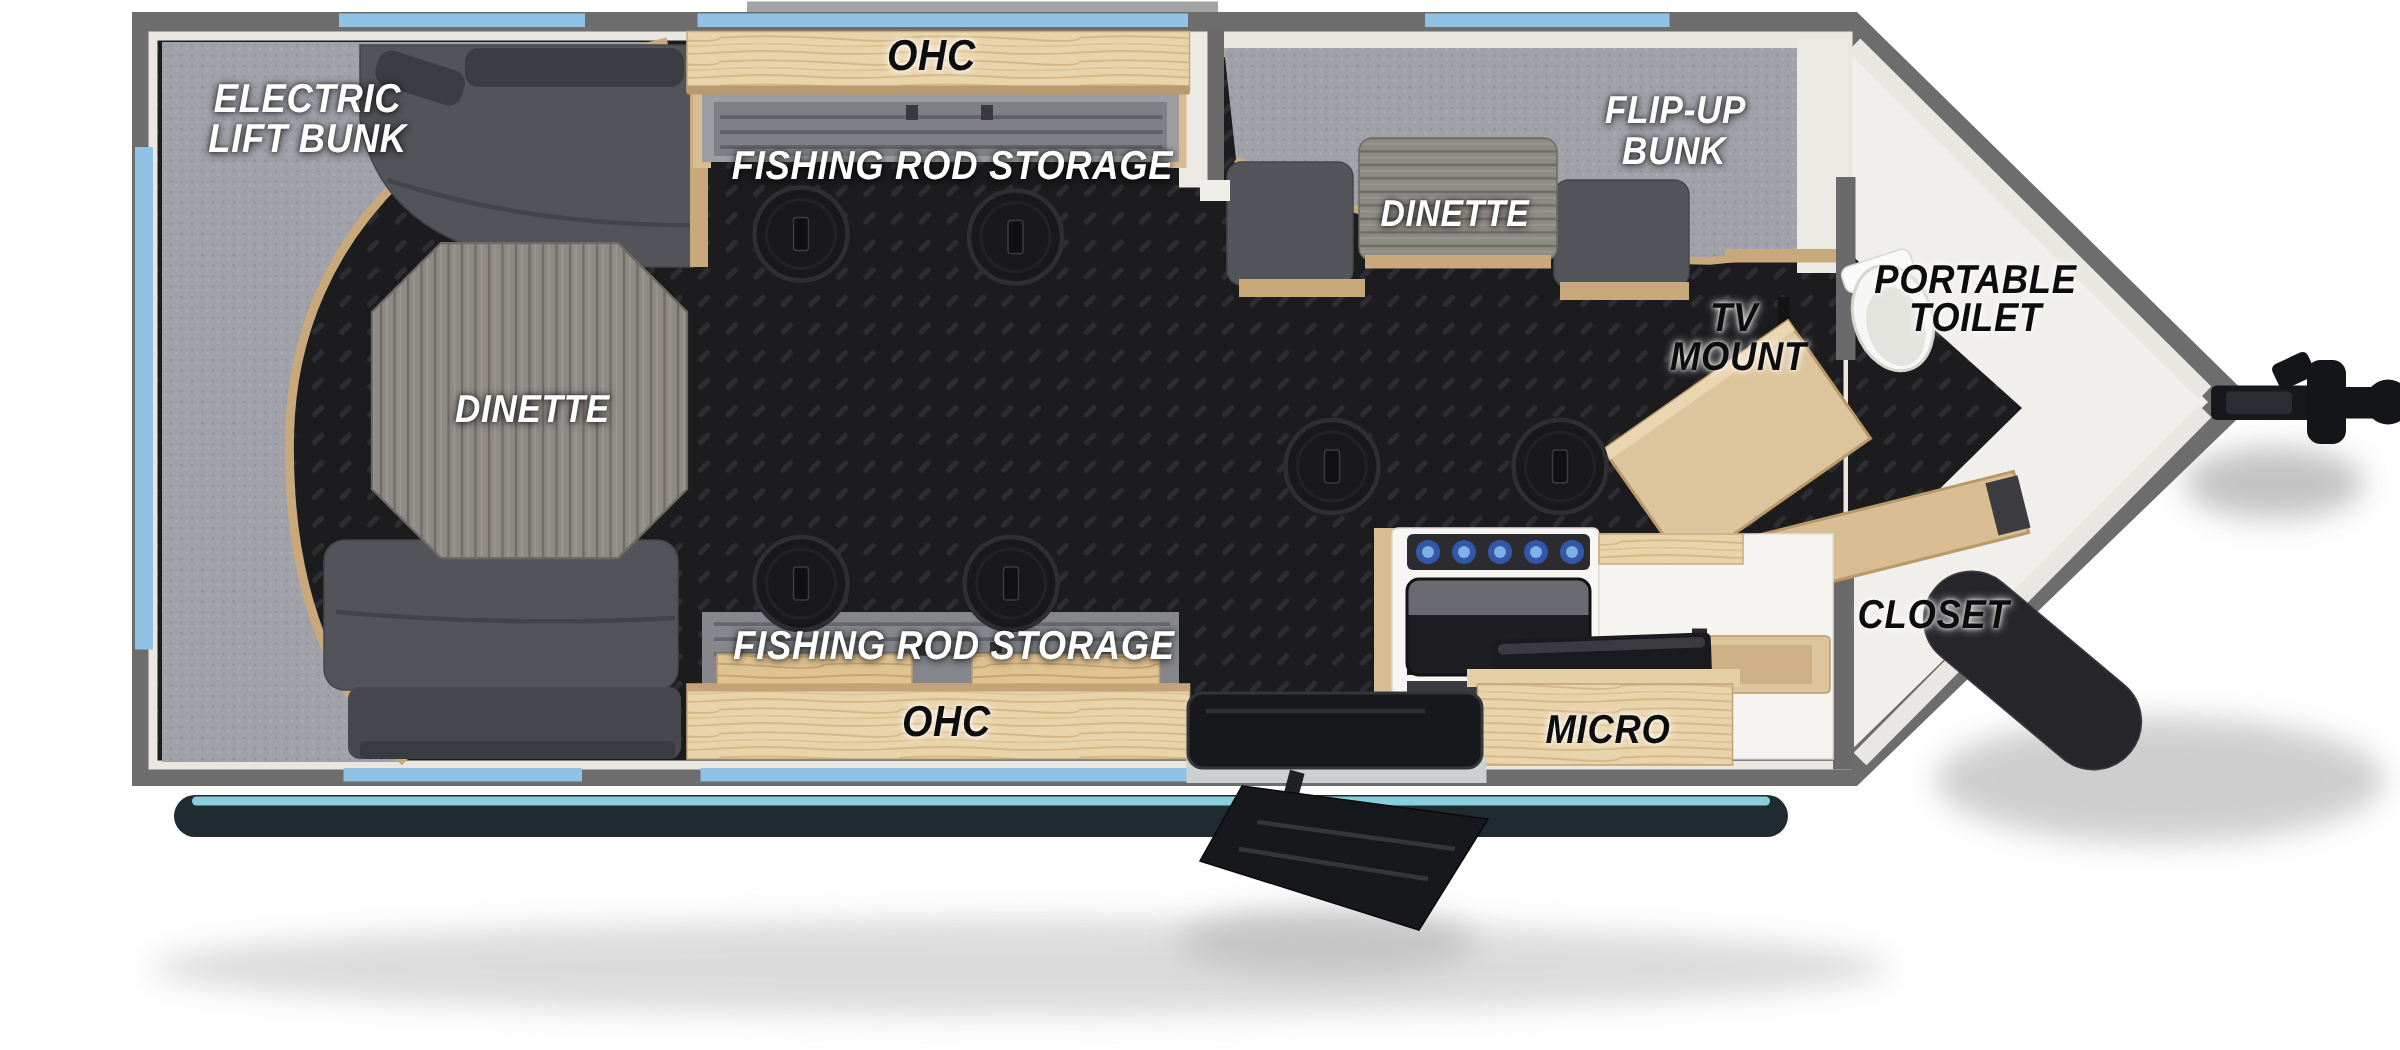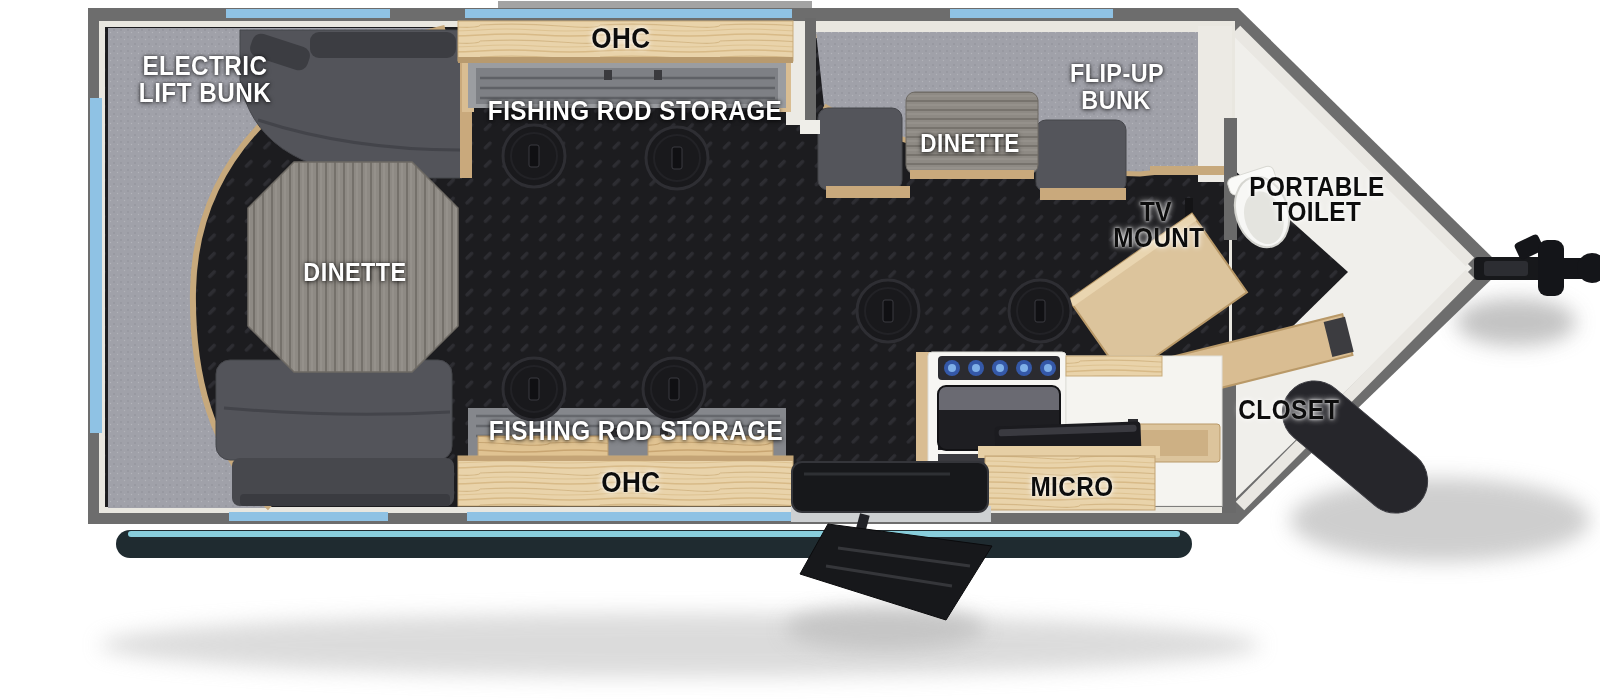--- a/index.html
+++ b/index.html
@@ -1,18 +1,19 @@
 <!DOCTYPE html>
 <html><head>
 <meta charset="utf-8">
 <style>
   html,body{margin:0;padding:0;background:#ffffff;}
   .stage{
     position:relative;width:1600px;height:700px;background:#ffffff;overflow:hidden;
     font-family:"Liberation Sans","DejaVu Sans",sans-serif;
+    font-style:italic;
   }
   .stage svg{position:absolute;left:0;top:0;}
   .labels{position:absolute;left:0;top:0;width:100%;height:100%;pointer-events:none;}
   .lbl{
     position:absolute;transform:translate(-50%,-50%) scaleX(.9);
     font-weight:700;white-space:nowrap;line-height:1;letter-spacing:.5px;
   }
   .lbl.w{color:#ffffff;text-shadow:0 1px 6px rgba(0,0,0,.70),0 0 3px rgba(0,0,0,.55);}
   .lbl.b{color:#0d0d0d;text-shadow:0 0 7px rgba(255,255,255,.95),0 0 3px rgba(255,255,255,.9);}
   .s27{font-size:27px;} .s29{font-size:29px;} .s26{font-size:26px;} .s25{font-size:25px;}

